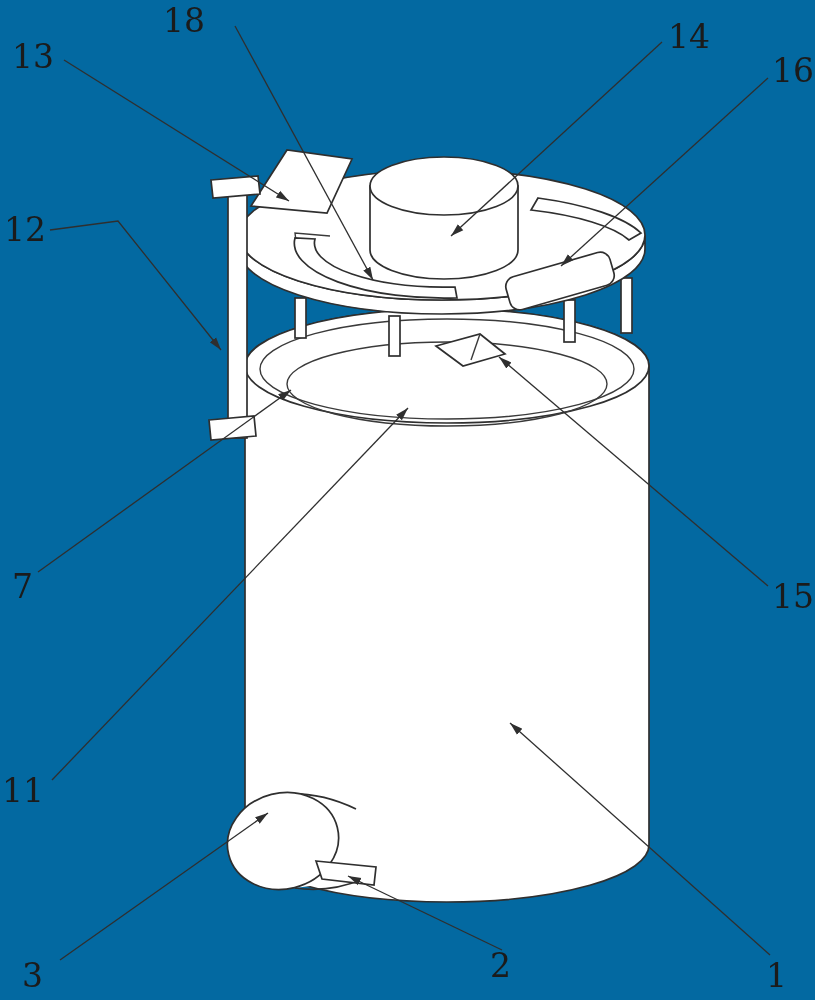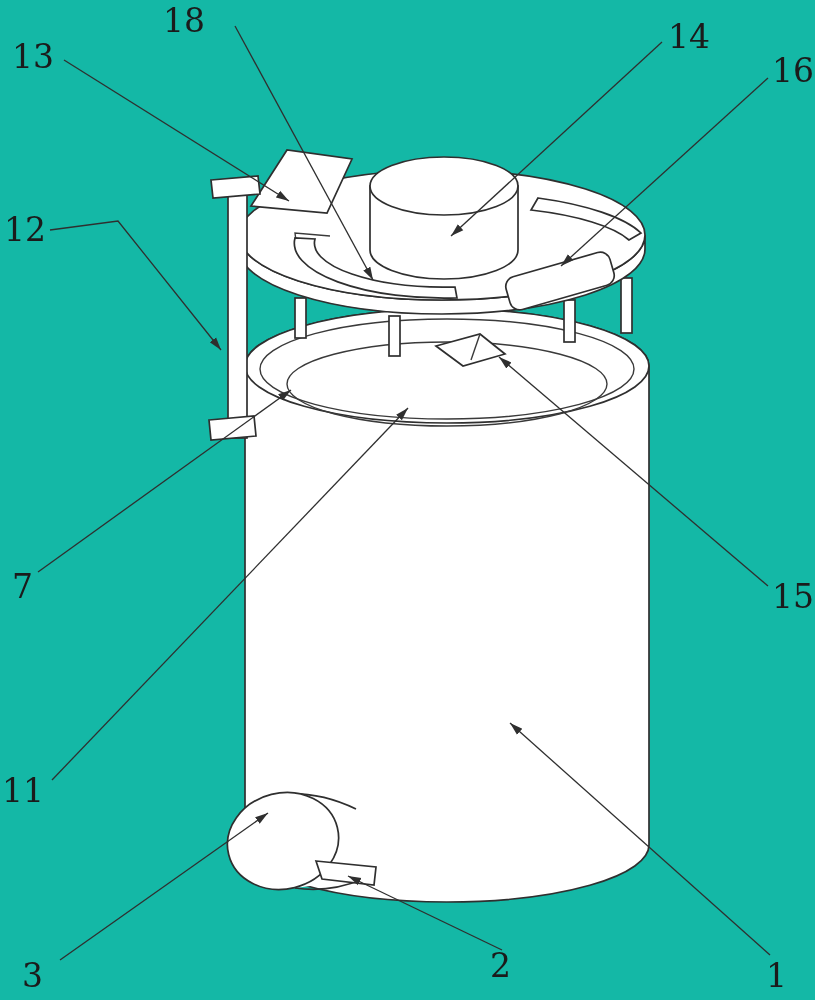--- a/index.html
+++ b/index.html
@@ -1,20 +1,20 @@
 <!DOCTYPE html>
 <html><head>
 <meta charset="utf-8">
 <style>
   html, body { margin: 0; padding: 0; background: #ffffff; }
   .page {
     width: 815px;
     height: 1000px;
     position: relative;
-    background: #14b8a6;
+    background: #0369a1;
     overflow: hidden;
   }
   svg { display: block; }
   .outline  { stroke: #2f2f2f; stroke-width: 1.7; fill: none; }
   .outline-f{ stroke: #2f2f2f; stroke-width: 1.7; fill: #ffffff; }
   .thin     { stroke: #3a3a3a; stroke-width: 1.4; fill: none; }
   .mask     { fill: #ffffff; stroke: none; }
   .leader   { stroke: #2f2f2f; stroke-width: 1.3; fill: none; }
   .ref-label{ font: 33px "DejaVu Serif", serif; fill: #1b1b1b; }
 </style>

